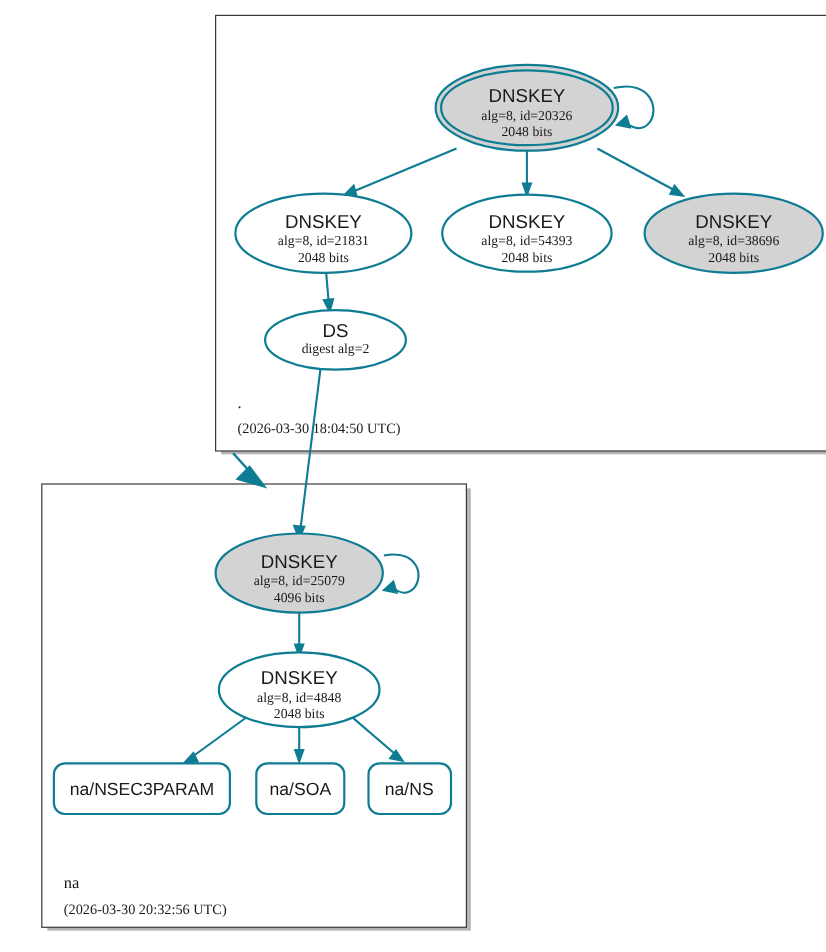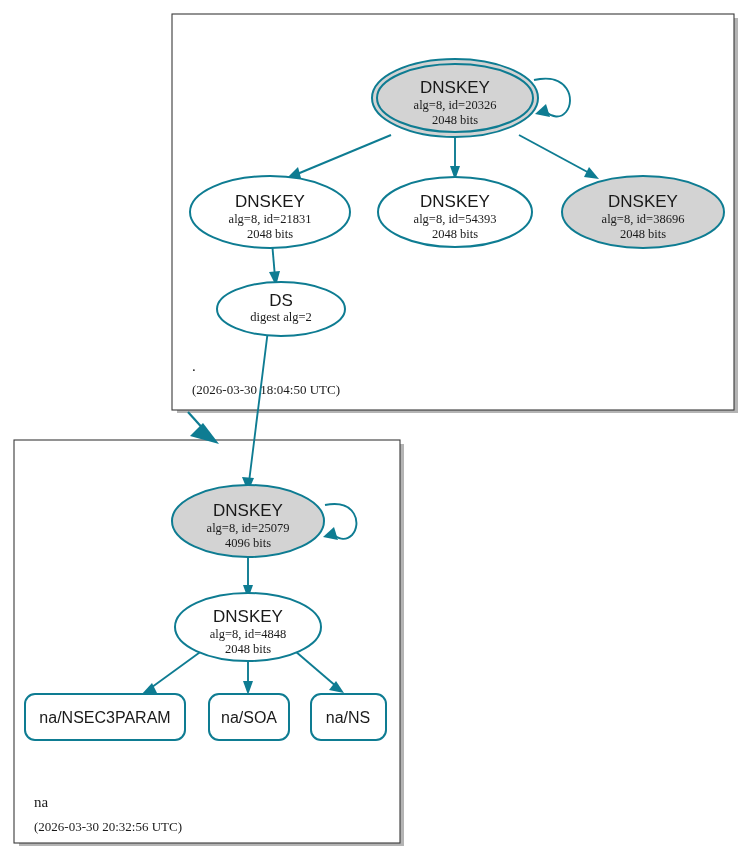--- a/index.html
+++ b/index.html
@@ -10,20 +10,21 @@
   body {
     width: 751px;
     height: 865px;
     font-family: "Liberation Serif", "DejaVu Serif", serif;
     overflow: hidden;
   }
   #graph-root {
     position: relative;
     width: 676px;
     height: 865px;
+    margin-left: 24px;
   }
   svg.graph {
     display: block;
     width: 751px;
     height: 865px;
   }
   .zone-box {
     fill: #ffffff;
     stroke: #3a3a3a;
     stroke-width: 1.1;

